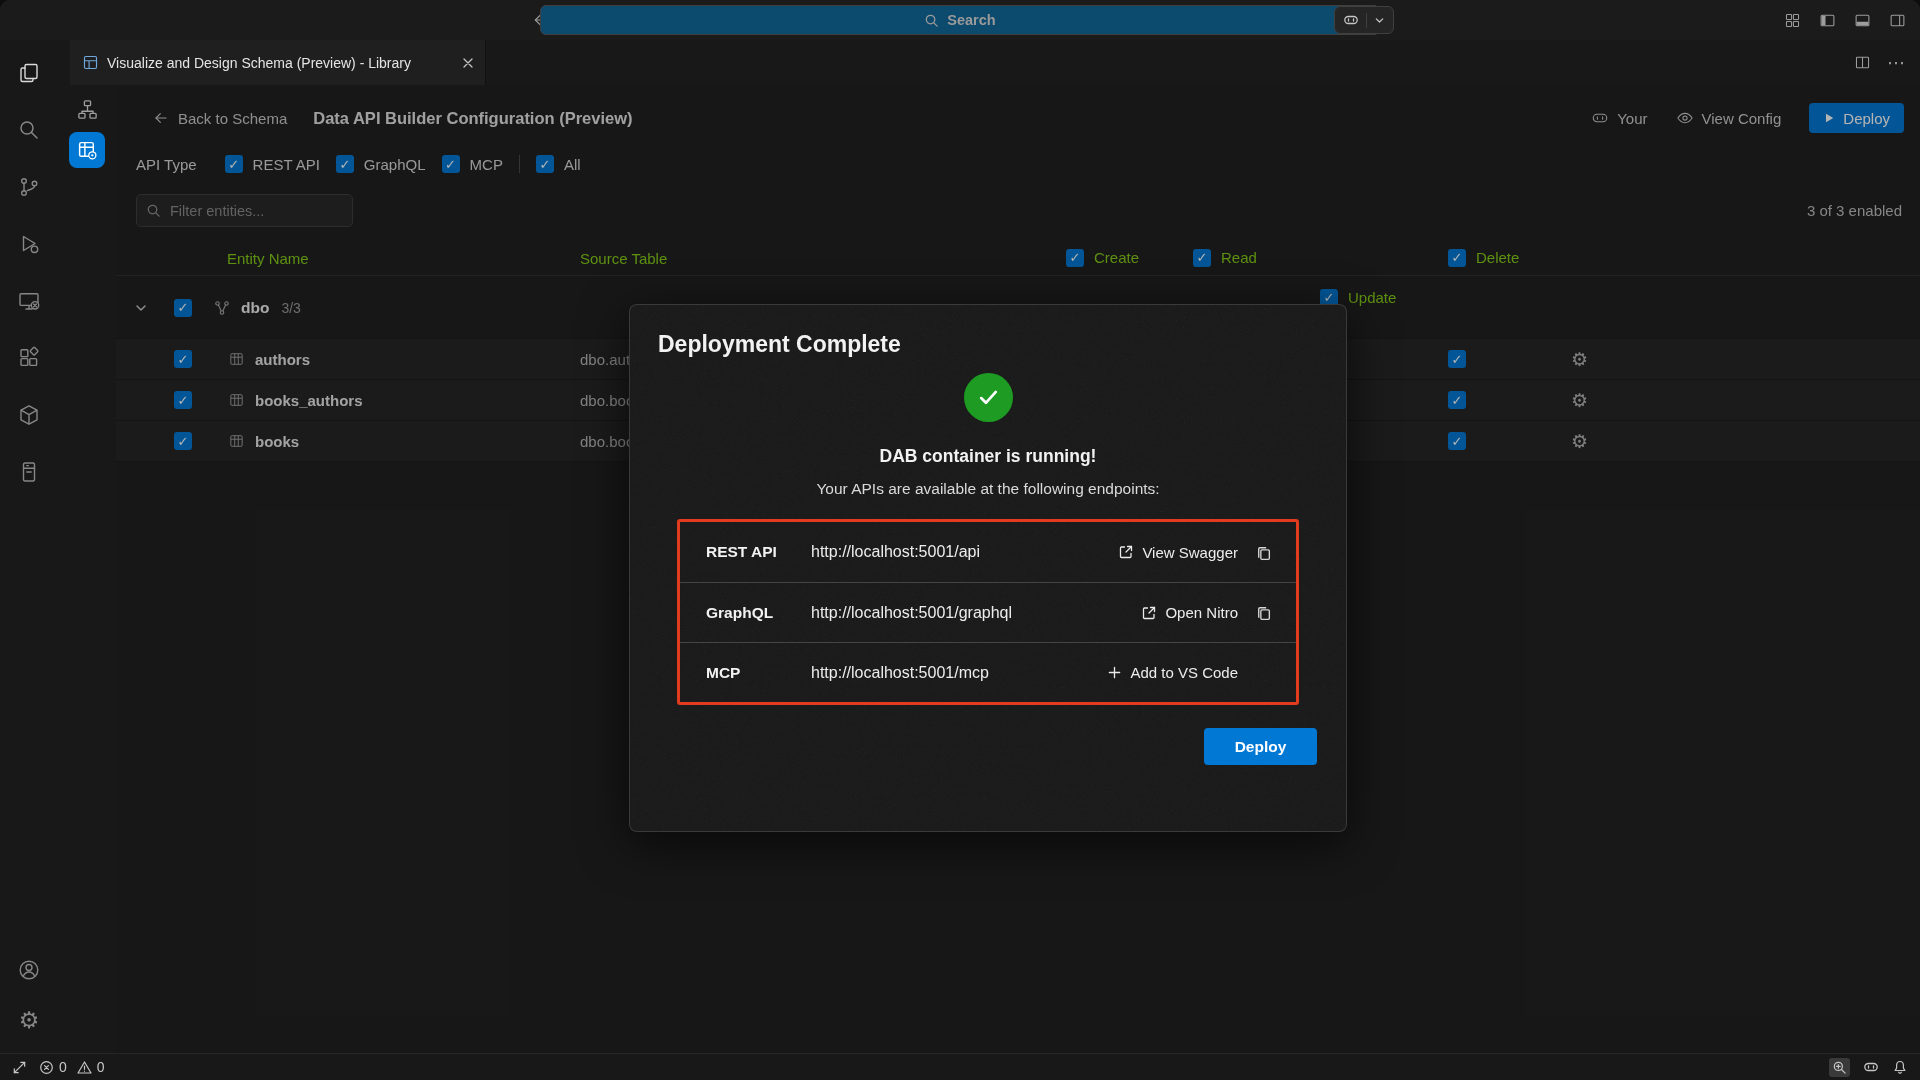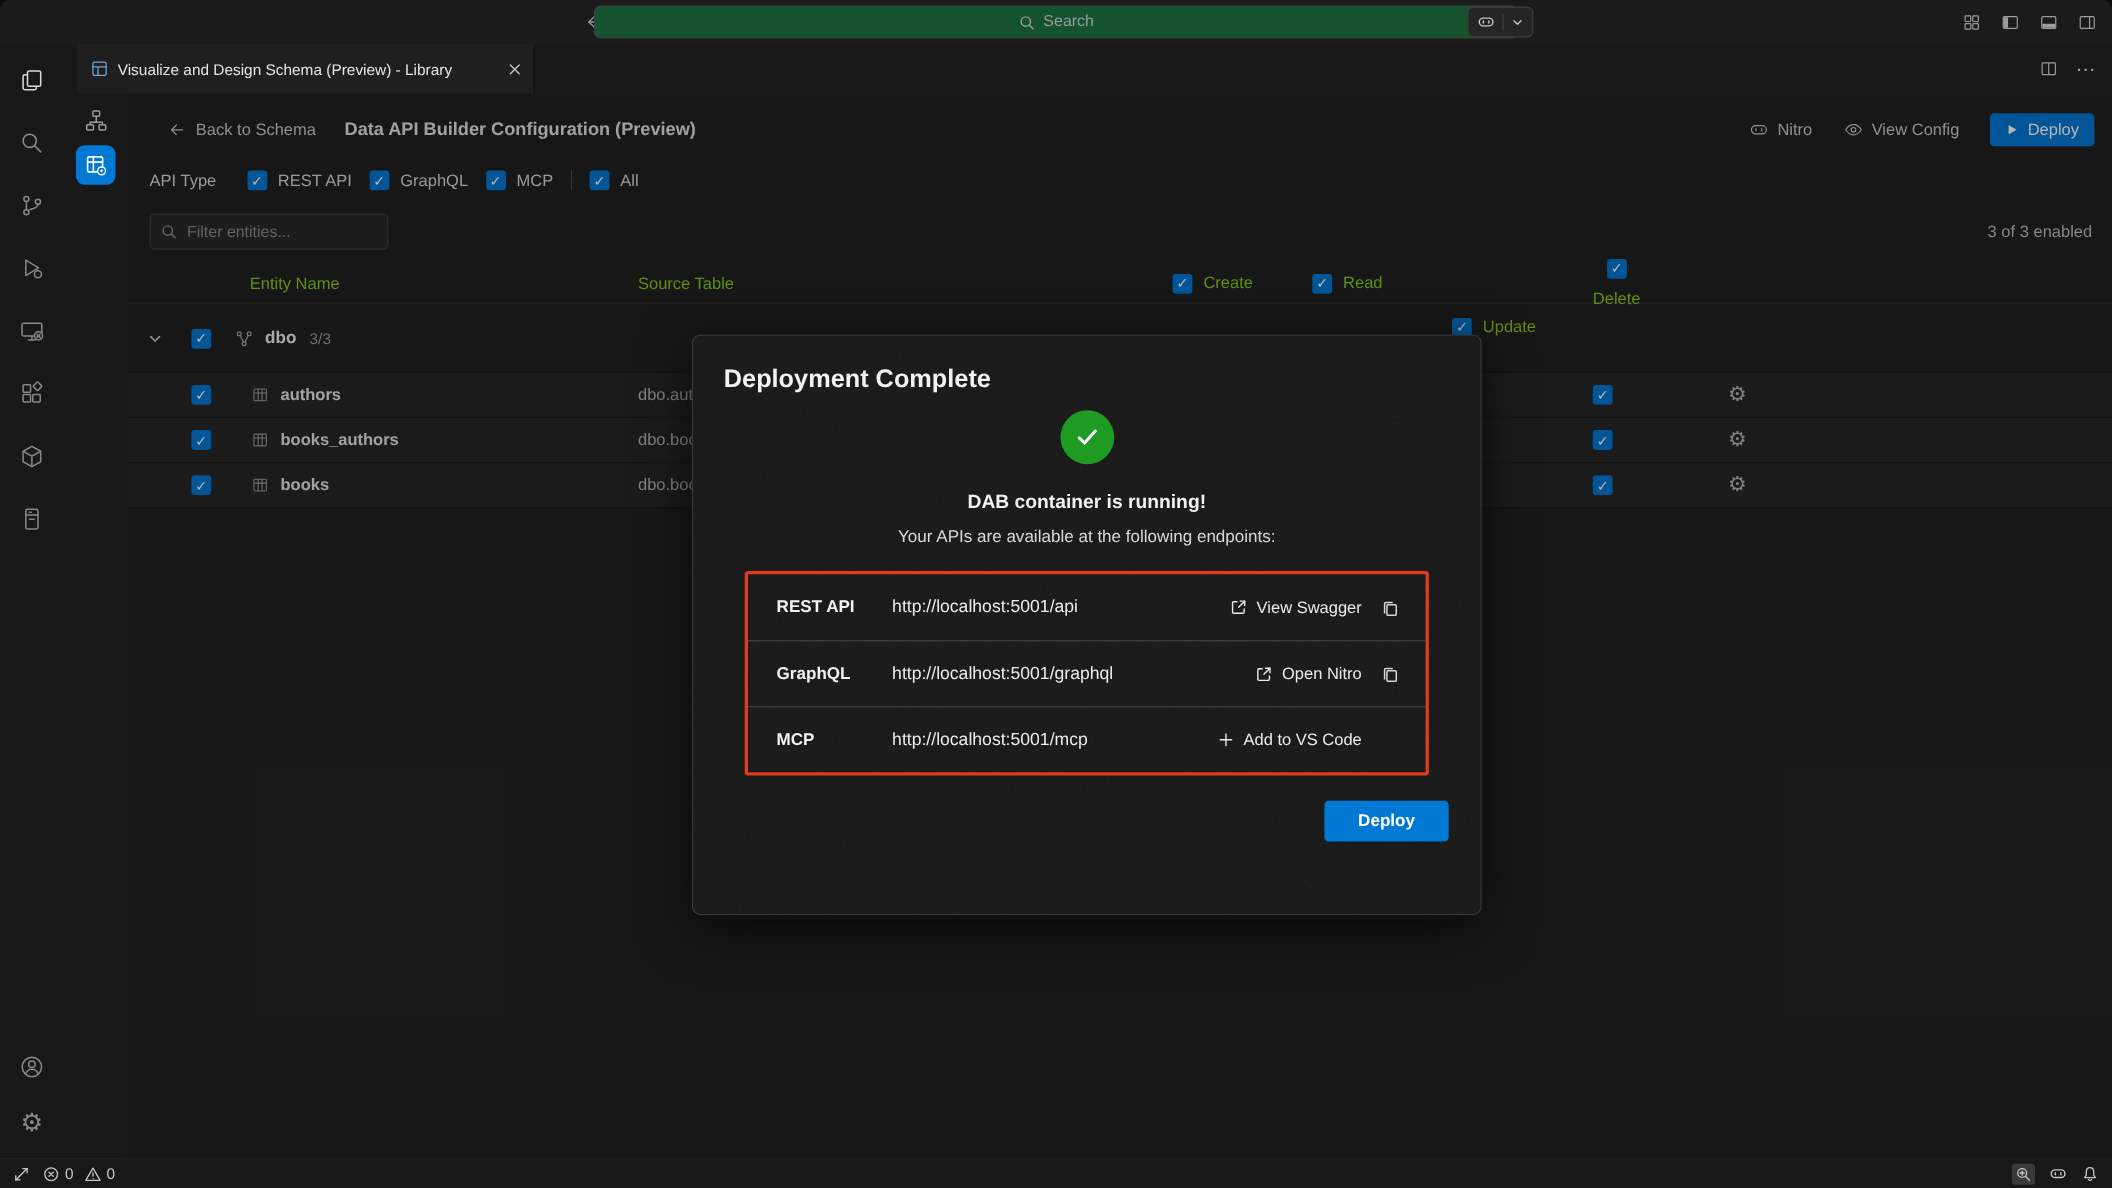--- a/index.html
+++ b/index.html
@@ -5,21 +5,21 @@
   *{margin:0;padding:0;box-sizing:border-box;}
   html,body{width:1920px;height:1080px;}
   body{font-family:"Liberation Sans","DejaVu Sans",sans-serif;background:#0d0d0d;color:#ccc;overflow:hidden;}
   .app{width:1920px;height:1080px;display:flex;flex-direction:column;background:#1f1f1f;border-radius:10px 10px 0 0;overflow:hidden;}
 
   
   .titlebar{height:40px;background:#1b1b1b;display:flex;align-items:center;position:relative;flex:0 0 auto;}
   .nav-arrows{margin-left:532px;display:flex;gap:18px;align-items:center;}
   .icon-btn{display:inline-flex;align-items:center;justify-content:center;cursor:pointer;background:none;border:none;color:#9d9d9d;padding:0;}
   .fwd{color:#d6d6d6;}
-  .search-box{position:absolute;left:50%;top:5px;transform:translateX(-50%);width:840px;height:30px;background:#14532d;border:1px solid #3f3f3f;border-radius:6px;display:flex;align-items:center;justify-content:center;gap:8px;color:#9a9a9a;font-size:14.5px;cursor:pointer;}
+  .search-box{position:absolute;left:50%;top:5px;transform:translateX(-50%);width:840px;height:30px;background:#0c4a6e;border:1px solid #3f3f3f;border-radius:6px;display:flex;align-items:center;justify-content:center;gap:8px;color:#9a9a9a;font-size:14.5px;cursor:pointer;font-weight:bold;}
   .copilot-menu{position:absolute;left:calc(50% + 374px);top:6px;height:28px;padding:0 8px;border:1px solid #3f3f3f;background:#252525;border-radius:6px;display:flex;align-items:center;gap:7px;cursor:pointer;color:#c5c5c5;}
   .copilot-menu .vline{width:1px;height:15px;background:#3f3f3f;}
   .tb-right{position:absolute;right:14px;top:0;height:40px;display:flex;align-items:center;gap:18px;color:#c2c2c2;}
 
   
   .middle{flex:1;display:flex;min-height:0;}
   .activitybar{width:58px;background:#181818;display:flex;flex-direction:column;align-items:center;padding:4px 0 8px;flex:0 0 auto;}
   .ab-item{height:57px;width:100%;display:flex;align-items:center;justify-content:center;color:#878787;cursor:pointer;}
   .ab-item.active{color:#dadada;}
   .ab-bottom{margin-top:auto;display:flex;flex-direction:column;align-items:center;width:100%;}
@@ -62,21 +62,21 @@
 
   .tbl{margin-top:13px;}
   .posc{position:absolute;top:50%;transform:translateY(-50%);display:flex;align-items:center;}
   .tbl-header{position:relative;height:36px;border-bottom:1px solid #2e2e2e;color:#84cc16;font-size:15px;}
   .col-entity{left:111px;}
   .col-source{left:464px;}
   .crud{gap:10px;}
   .crud-create{left:950px;}
   .crud-read{left:1077px;}
   .crud-update{left:1204px;margin-top:40px;}
-  .crud-delete{left:1332px;flex-direction:column;}
+  .crud-delete{left:1332px;}
   .pos-gear{left:1455px;color:#b5b5b5;font-size:19px;line-height:1;cursor:pointer;}
 
   .cb{width:18px;height:18px;border-radius:3px;background:var(--accent,#0078d4);display:inline-flex;align-items:center;justify-content:center;color:#fff;font-size:13px;font-weight:700;cursor:pointer;flex:0 0 auto;}
   .cb::after{content:"✓";line-height:1;}
 
   .grp-row{position:relative;height:41px;margin-top:11px;}
   .pos-chevron{left:18px;color:#c9c9c9;cursor:pointer;}
   .pos-check{left:58px;}
   .grp-main{left:97px;gap:10px;}
   .grp-name{font-weight:700;color:#efefef;font-size:15.5px;}
@@ -364,21 +364,21 @@
             </div>
             <div class="ed-title">Data API Builder Configuration (Preview)</div>
             <div class="ed-actions">
               <div class="ed-action">
                 <span>
                   <svg width="18" height="18" viewBox="0 0 24 24" fill="none" stroke="currentColor" stroke-width="1.4" stroke-linecap="round">
                       <rect x="3" y="7" width="18" height="10" rx="5"></rect>
                       <path d="M8.5 10.5v3M15.5 10.5v3"></path>
                     </svg>
                 </span>
-                <span>Nitro</span>
+                <span>Your</span>
               </div>
               <div class="ed-action">
                 <span>
                   <svg width="18" height="18" viewBox="0 0 24 24" fill="none" stroke="currentColor" stroke-width="1.4">
                       <path d="M2.5 12S6.5 5.8 12 5.8 21.5 12 21.5 12 17.5 18.2 12 18.2 2.5 12 2.5 12z"></path>
                       <circle cx="12" cy="12" r="2.8"></circle>
                     </svg>
                 </span>
                 <span>View Config</span>
               </div>

